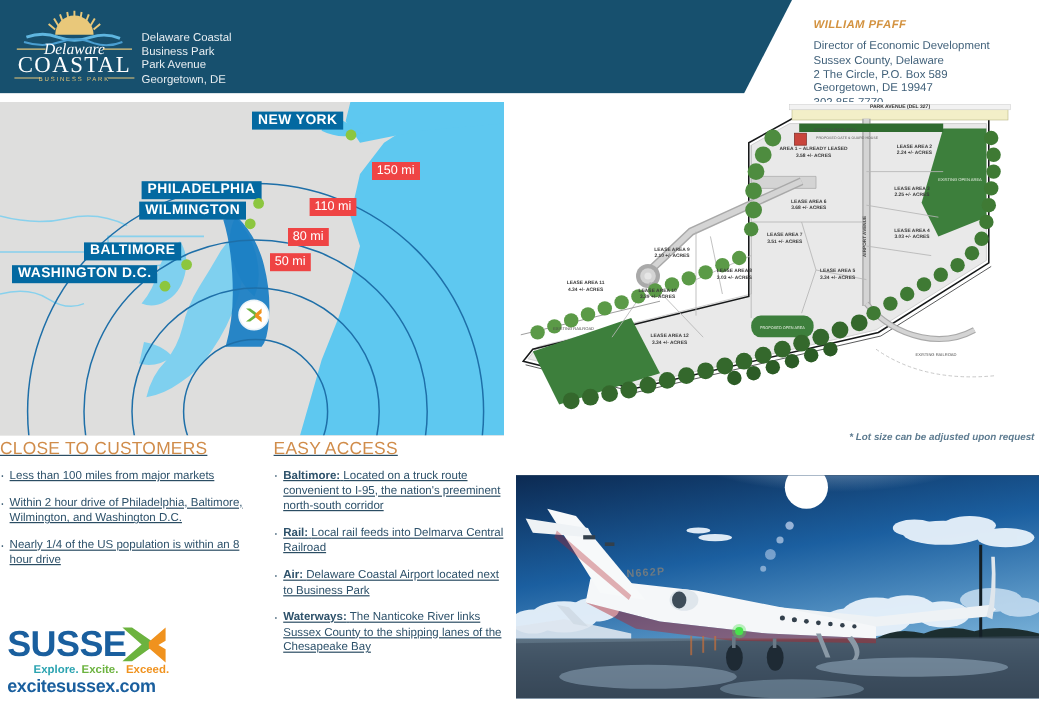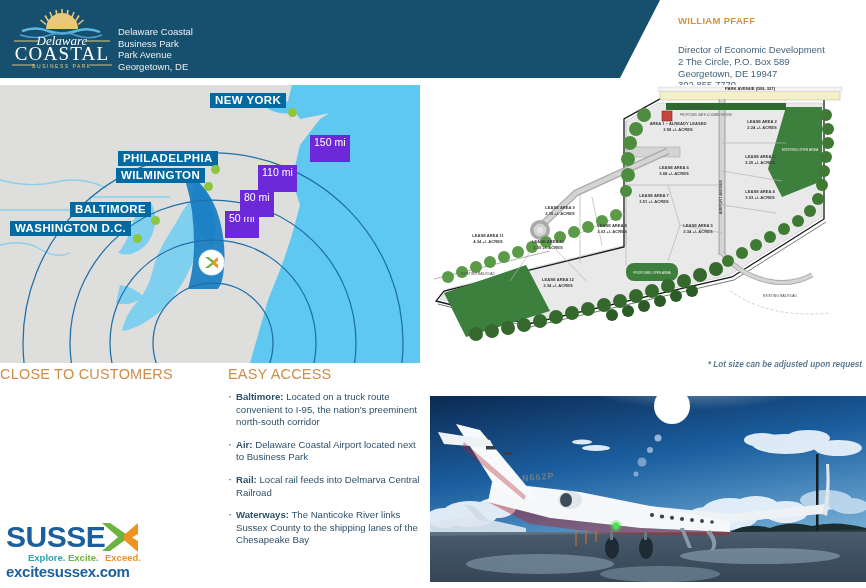--- a/index.html
+++ b/index.html
@@ -11,47 +11,47 @@
   .header{position:absolute;left:0;top:0;width:866px;height:78px;background:#fff;}
   .header-band{position:absolute;left:0;top:0;width:700px;height:78px;
       background:#17506e;
       clip-path:polygon(0 0,660px 0,620px 78px,0 78px);}
   .logo{position:absolute;left:8px;top:6px;width:108px;height:64px;}
   .logo svg{display:block;}
   .logo-addr{position:absolute;left:118px;top:26px;width:130px;
       font-size:9.5px;line-height:11.6px;color:#e8eef2;}
   .contact{position:absolute;right:8px;top:15px;width:180px;text-align:left;}
   .contact .name{font-size:9.5px;font-weight:bold;color:#d3923f;letter-spacing:.3px;
-      margin-bottom:18px;}
+      margin-bottom:7px;font-style:italic;}
   .contact .line{font-size:9.5px;line-height:11.8px;color:#41617a;}
 
   
   .map{position:absolute;left:0;top:85px;width:420px;height:278px;
        background:#dededd;overflow:hidden;}
   .map svg{position:absolute;left:0;top:0;}
   .citylabel{position:absolute;background:#0369a1;color:#fff;
       font-size:11.5px;font-weight:bold;letter-spacing:.4px;
       padding:1px 5px 2px 5px;white-space:nowrap;}
-  .milelabel{position:absolute;background:#6d28d9;color:#fff;
-      font-size:10.5px;padding:1px 4px 14px 4px;white-space:nowrap;}
+  .milelabel{position:absolute;background:#ef4444;color:#fff;
+      font-size:10.5px;padding:1px 4px 2px 4px;white-space:nowrap;}
   .citydot{position:absolute;width:9px;height:9px;border-radius:50%;
       background:#8cc63f;}
   .xmark{position:absolute;width:23px;height:23px;border-radius:50%;
       background:#fff;box-shadow:0 0 0 1.5px #eaf3f8;}
   .xmark svg{position:absolute;left:0;top:0;}
 
   
   .siteplan{position:absolute;left:430px;top:85px;width:436px;height:268px;
       background:#fff;overflow:hidden;}
   .siteplan svg{position:absolute;left:0;top:0;}
   .lotnote{position:absolute;left:690px;top:360px;width:172px;text-align:right;
       font-size:8.2px;font-style:italic;line-height:10.5px;color:#5d7b90;font-weight:bold;}
 
   
-  .col{position:absolute;}
+  .col{position:absolute;text-decoration:underline;}
   .col h2{margin:0 0 9px 0;font-size:14.5px;font-weight:normal;color:#d08c4a;
       letter-spacing:.2px;}
   .col ul{list-style:none;margin:0;padding:0;}
   .col li{position:relative;padding-left:8px;margin-bottom:10px;
       font-size:9.6px;line-height:12.6px;color:#2d516a;}
   .col li:before{content:"\00b7";position:absolute;left:0;top:-1px;
       font-size:12px;color:#2d516a;}
   .col li b{font-weight:bold;}
   .col-left{left:0;top:366px;width:215px;}
   .col-mid{left:228px;top:366px;width:195px;}
@@ -105,20 +105,21 @@
     <div class="logo-addr">
       <div>Delaware Coastal</div>
       <div>Business Park</div>
       <div>Park Avenue</div>
       <div>Georgetown, DE</div>
     </div>
 
     <div class="contact">
       <div class="name">WILLIAM PFAFF</div>
       <div class="line">Director of Economic Development</div>
+      <div class="line">Sussex County, Delaware</div>
       <div class="line">2 The Circle, P.O. Box 589</div>
       <div class="line">Georgetown, DE 19947</div>
       <div class="line">302.855.7770</div>
     </div>
   </div>
 
   <div class="map">
     <svg width="420" height="278" viewBox="0 0 420 278">
       <rect x="0" y="0" width="420" height="278" fill="#dededd"></rect>
 
@@ -348,36 +349,41 @@
       <text x="222" y="189" font-size="3.2" fill="#eaf2e6" text-anchor="middle">PROPOSED OPEN AREA</text>
       <text x="48" y="190" font-size="3.4" fill="#4a4a4a" text-anchor="middle">EXISTING RAILROAD</text>
       <text x="350" y="212" font-size="3.4" fill="#4a4a4a" text-anchor="middle">EXISTING RAILROAD</text>
     </svg>
   </div>
 
   <div class="lotnote">* Lot size can be adjusted upon request</div>
 
   <div class="col col-left">
     <h2>CLOSE TO CUSTOMERS</h2>
+    <ul>
+      <li>Less than 100 miles from major markets</li>
+      <li>Within 2 hour drive of Philadelphia, Baltimore, Wilmington, and Washington D.C.</li>
+      <li>Nearly 1/4 of the US population is within an 8 hour drive</li>
+    </ul>
   </div>
 
   <div class="col col-mid">
     <h2>EASY ACCESS</h2>
     <ul>
       <li>
         <b>Baltimore:</b>
         <span>Located on a truck route convenient to I-95, the nation's preeminent north-south corridor</span>
       </li>
       <li>
+        <b>Rail:</b>
+        <span>Local rail feeds into Delmarva Central Railroad</span>
+      </li>
+      <li>
         <b>Air:</b>
         <span>Delaware Coastal Airport located next to Business Park</span>
-      </li>
-      <li>
-        <b>Rail:</b>
-        <span>Local rail feeds into Delmarva Central Railroad</span>
       </li>
       <li>
         <b>Waterways:</b>
         <span>The Nanticoke River links Sussex County to the shipping lanes of the Chesapeake Bay</span>
       </li>
     </ul>
   </div>
 
   <div class="sussex">
     <svg width="150" height="66" viewBox="0 0 150 66">

